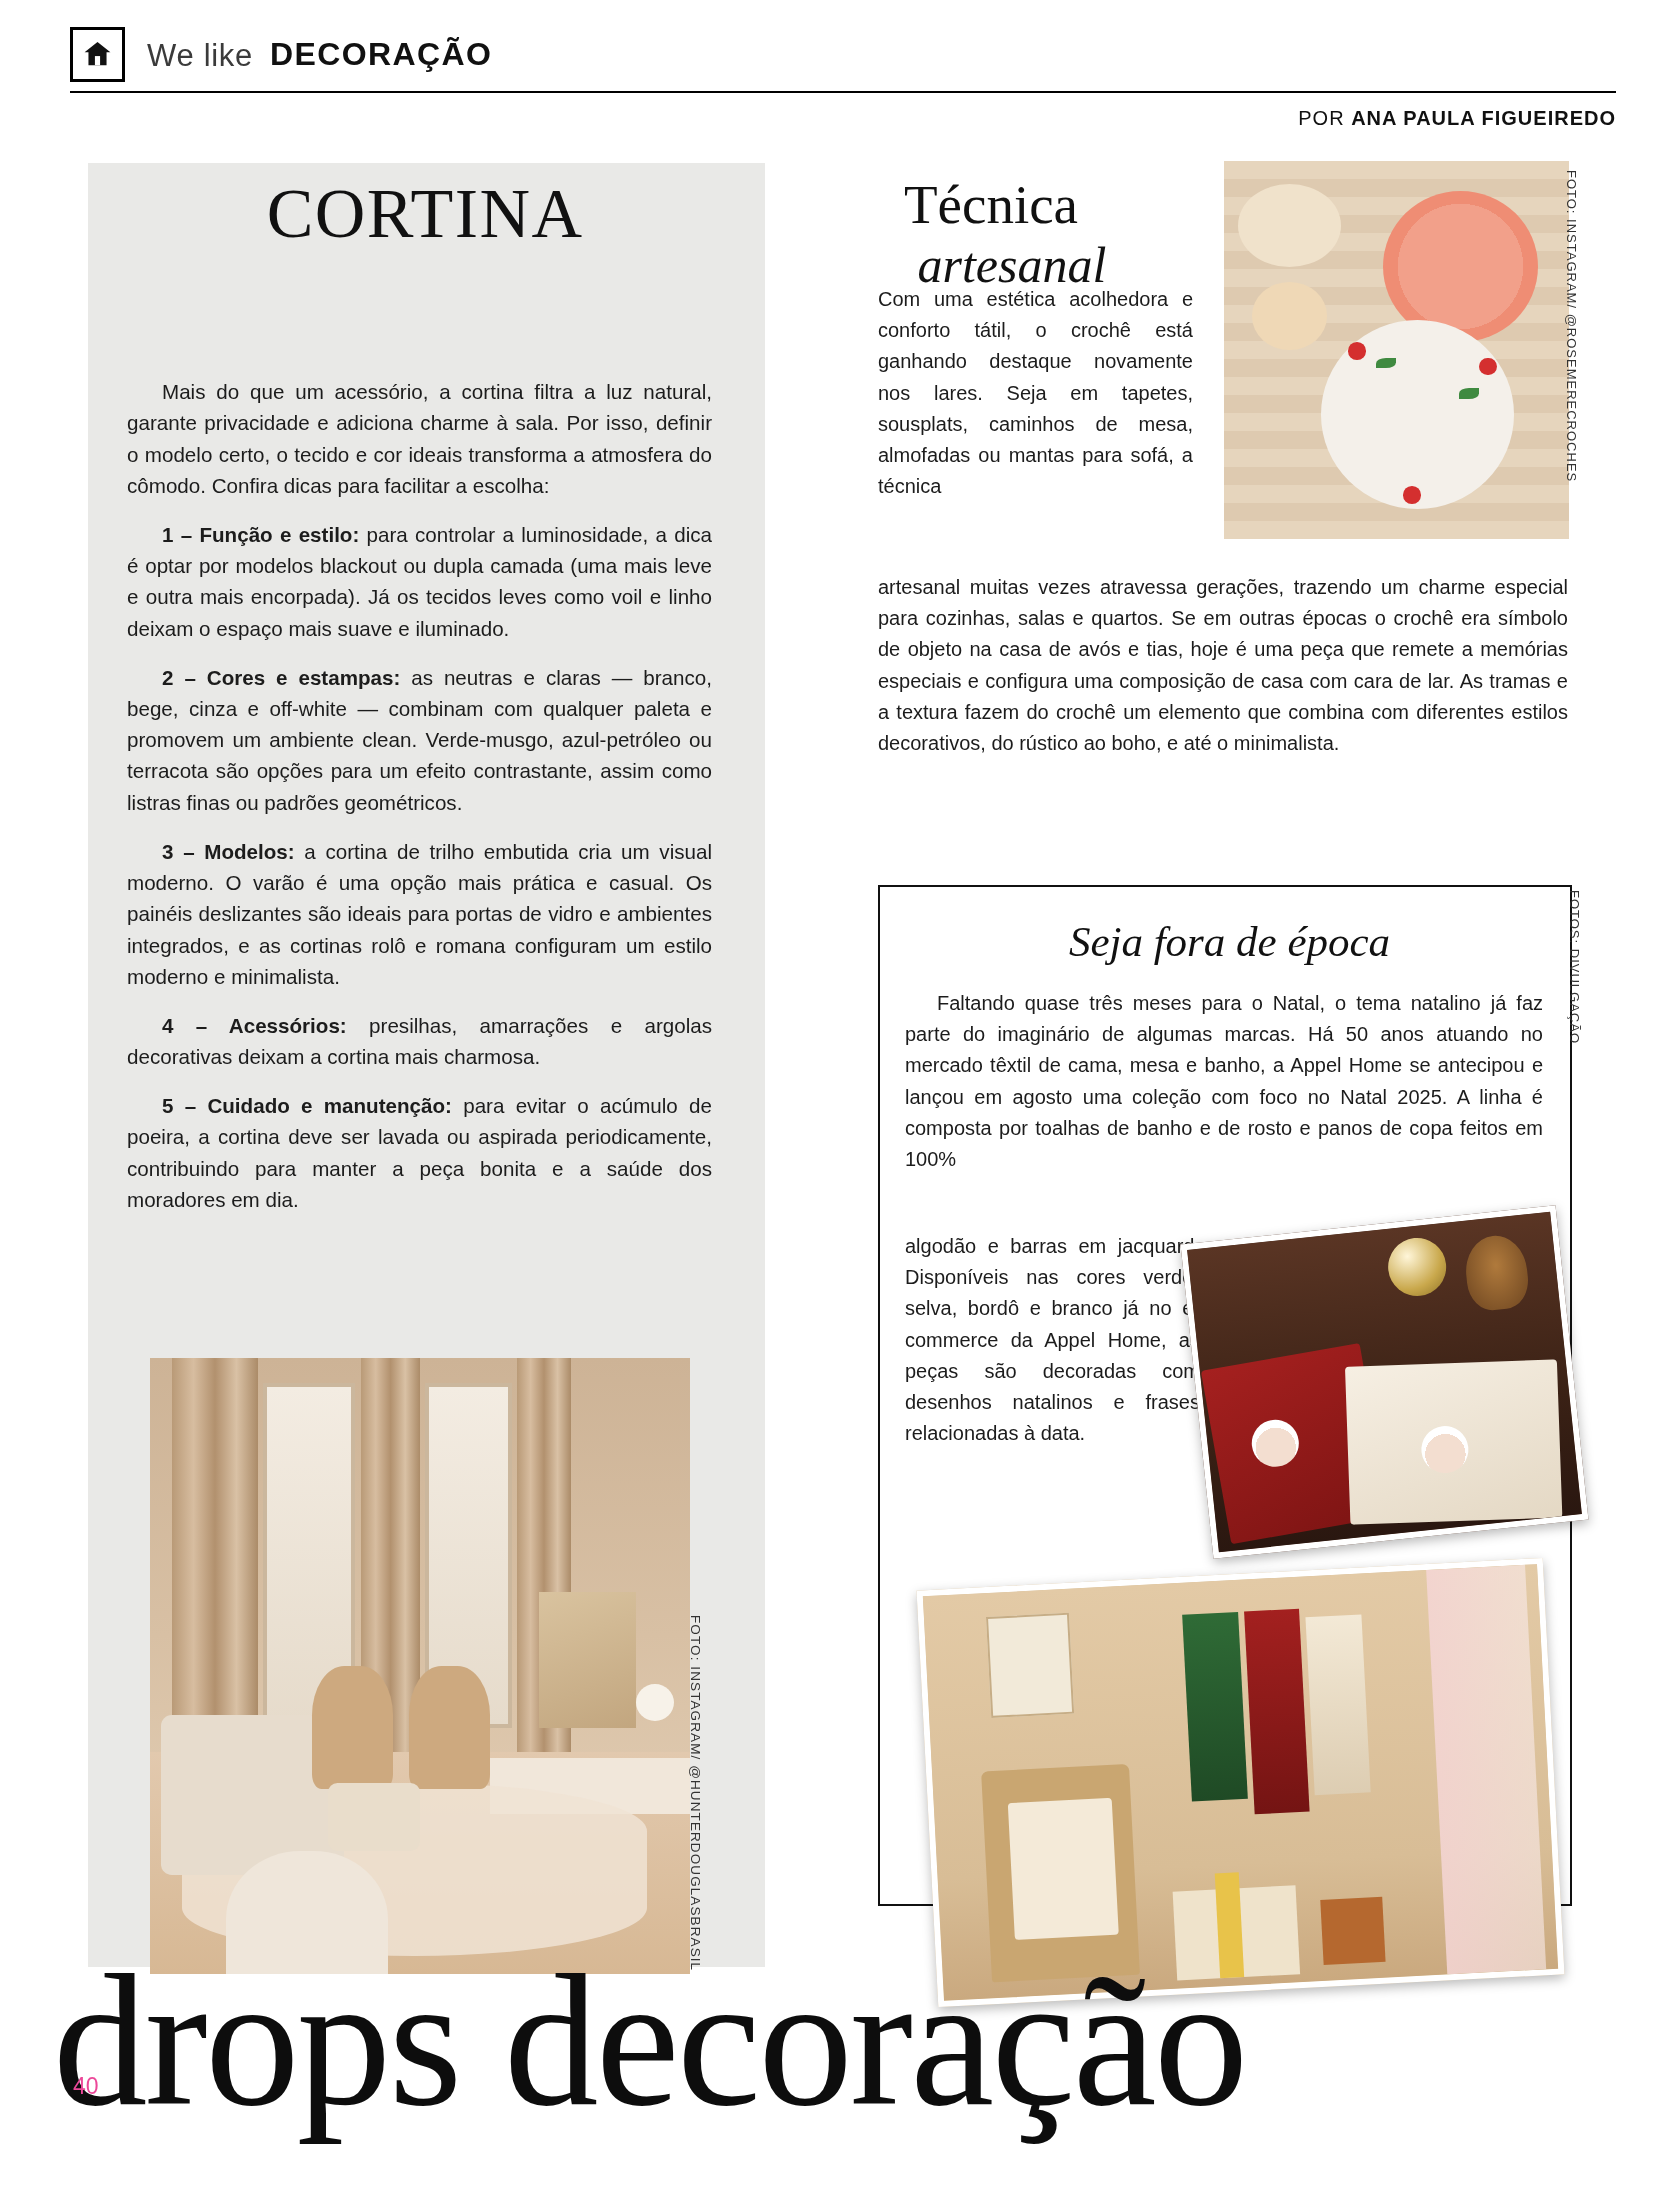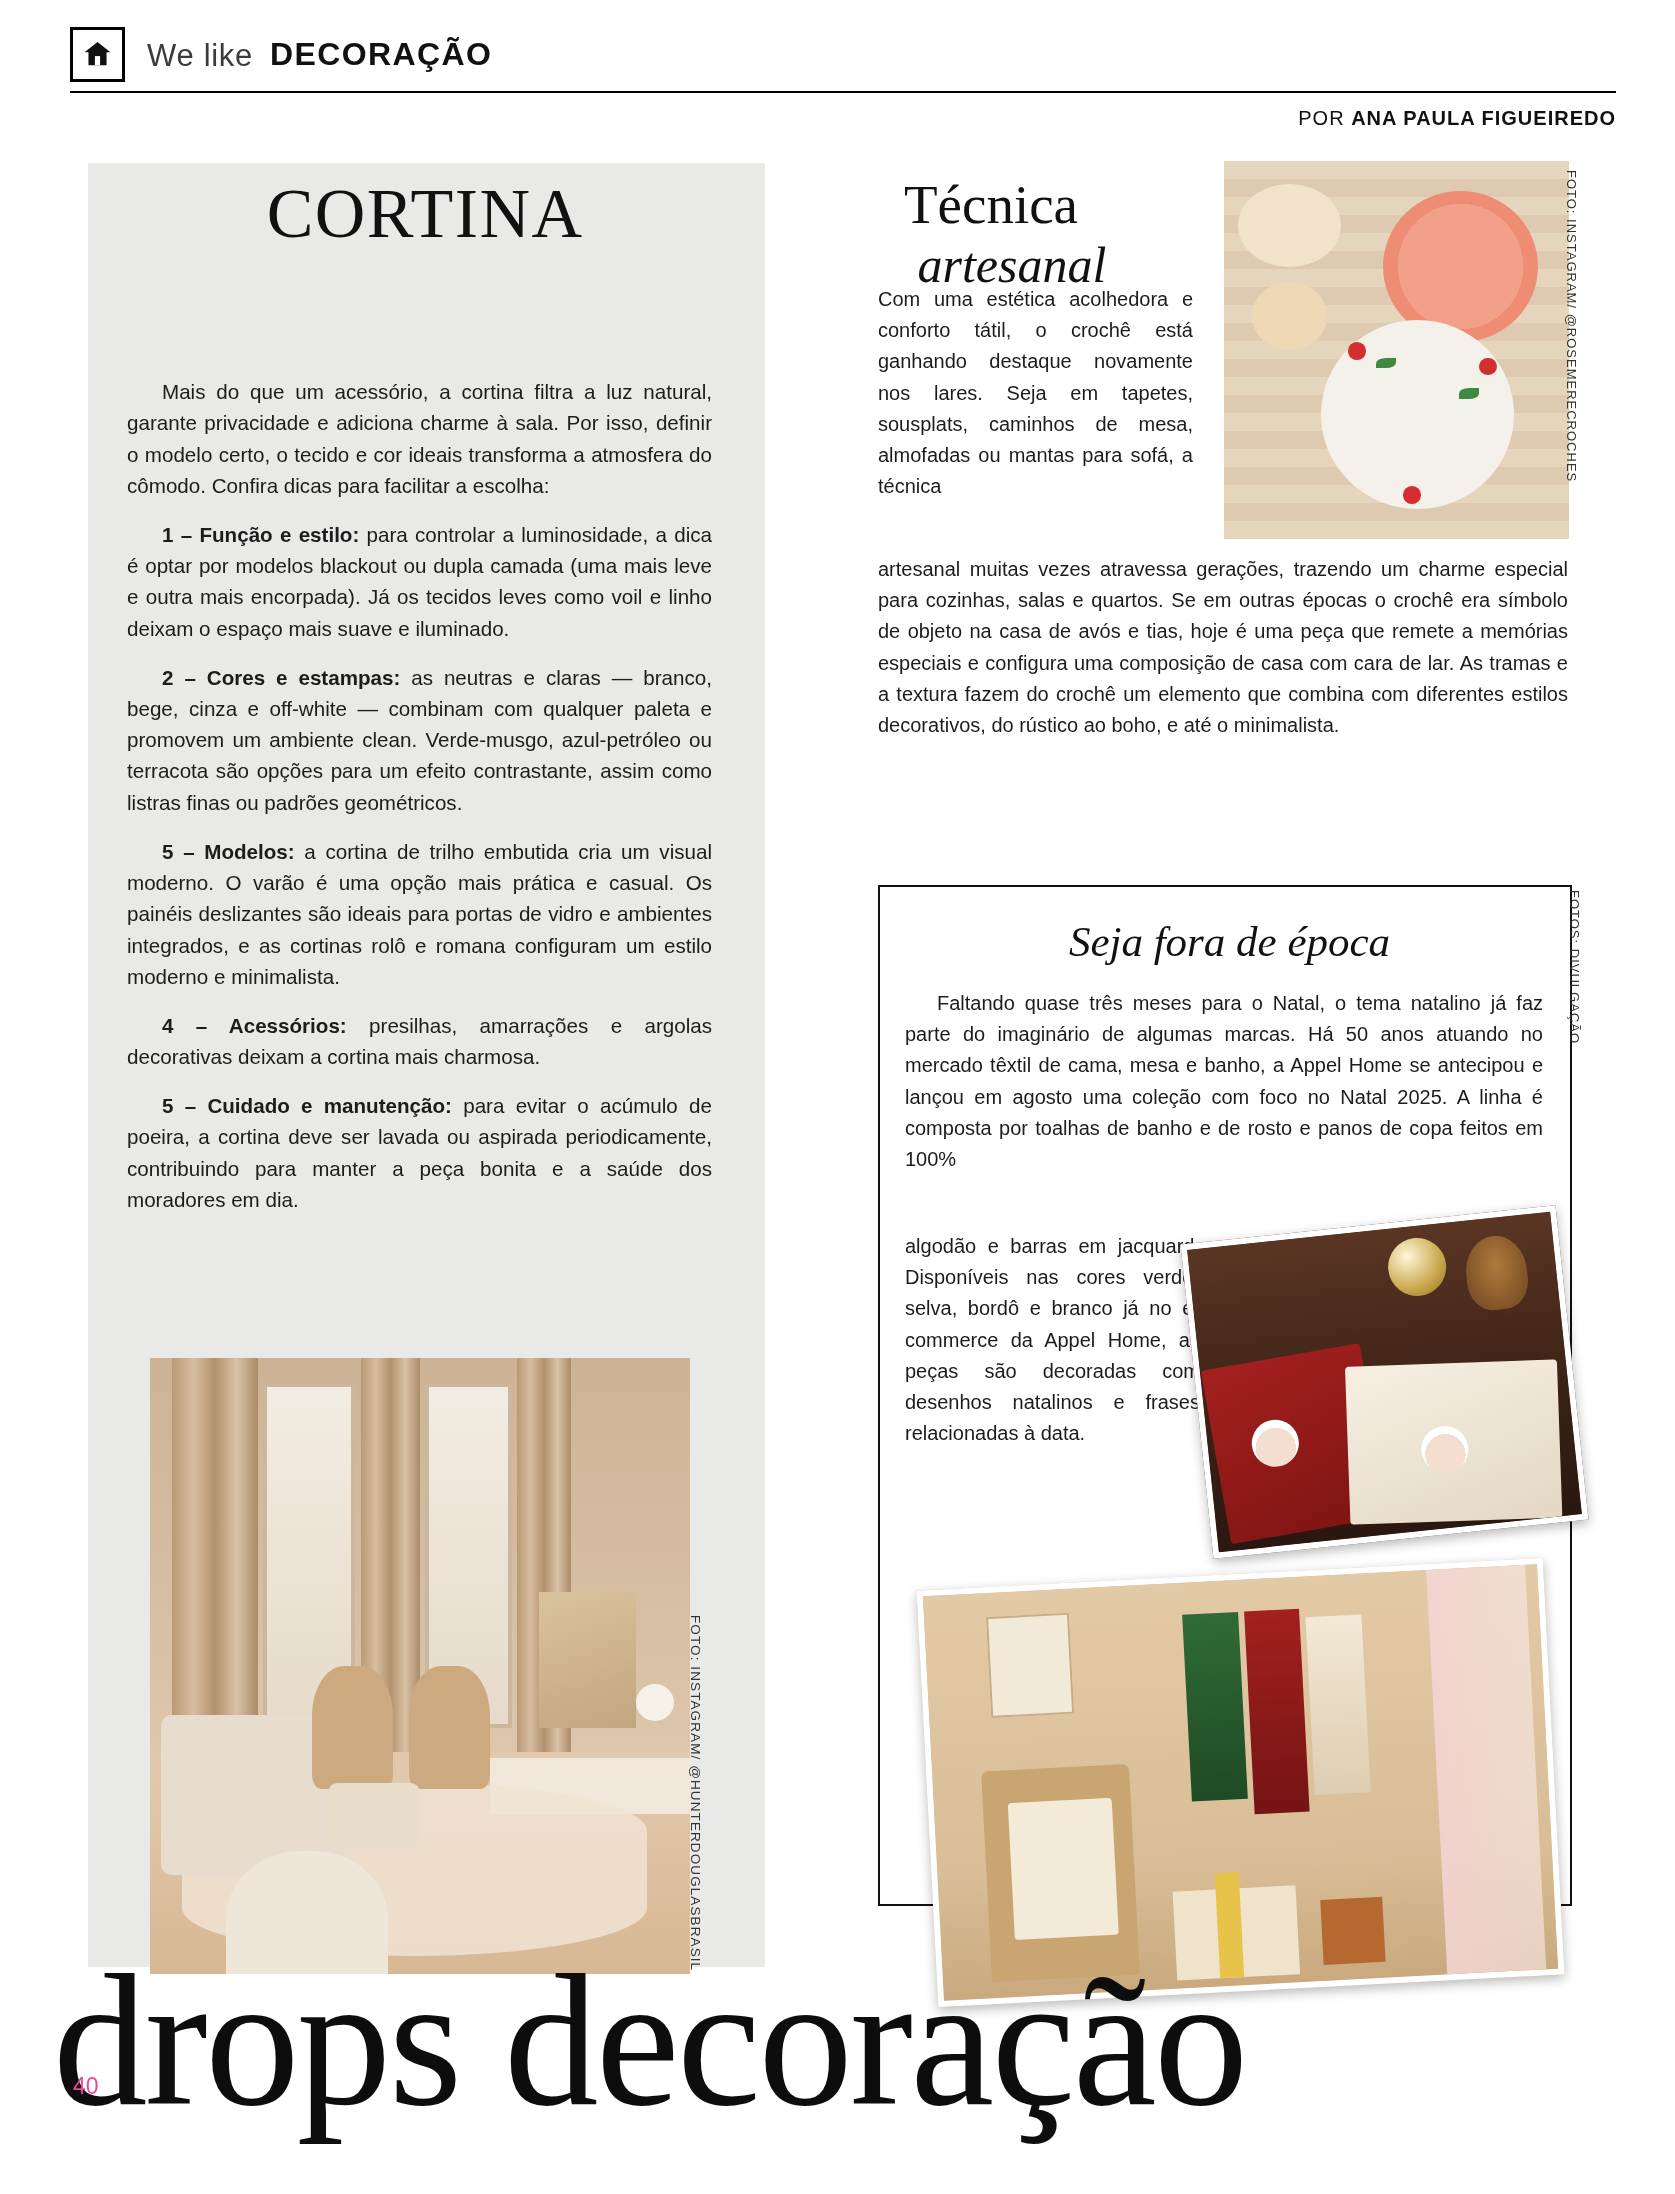--- a/index.html
+++ b/index.html
@@ -238,21 +238,21 @@
     letter-spacing: 1px;
     color: #333;
     white-space: nowrap;
   }
   #tech-body-narrow {
     left: 878px; top: 284px; width: 315px;
     font-size: 20px; line-height: 1.56;
   }
   #tech-body-narrow p { margin: 0; }
   #tech-body-wide {
-    left: 878px; top: 554px; width: 690px;
+    left: 878px; top: 572px; width: 690px;
     font-size: 20px; line-height: 1.56;
   }
   #tech-body-wide p { margin: 0; }
 
   
   #natal-box {
     position: absolute;
     left: 878px; top: 885px;
     width: 694px; height: 1021px;
     border: 2px solid #111;
@@ -425,21 +425,21 @@
 <div id="left-panel"></div>
 
 <div id="left-title">
   <span class="l1">CORTINA</span>
 </div>
 
 <div class="body-col" id="left-body">
   <p><span>Mais do que um acessório, a cortina filtra a luz natural, garante privacidade e adiciona charme à sala. Por isso, definir o modelo certo, o tecido e cor ideais transforma a atmosfera do cômodo. Confira dicas para facilitar a escolha:</span></p>
   <p><span><b>1 – Função e estilo:</b> para controlar a luminosidade, a dica é optar por modelos blackout ou dupla camada (uma mais leve e outra mais encorpada). Já os tecidos leves como voil e linho deixam o espaço mais suave e iluminado.</span></p>
   <p><span><b>2 – Cores e estampas:</b> as neutras e claras — branco, bege, cinza e off-white — combinam com qualquer paleta e promovem um ambiente clean. Verde-musgo, azul-petróleo ou terracota são opções para um efeito contrastante, assim como listras finas ou padrões geométricos.</span></p>
-  <p><span><b>5 – Modelos:</b> a cortina de trilho embutida cria um visual moderno. O varão é uma opção mais prática e casual. Os painéis deslizantes são ideais para portas de vidro e ambientes integrados, e as cortinas rolô e romana configuram um estilo moderno e minimalista.</span></p>
+  <p><span><b>3 – Modelos:</b> a cortina de trilho embutida cria um visual moderno. O varão é uma opção mais prática e casual. Os painéis deslizantes são ideais para portas de vidro e ambientes integrados, e as cortinas rolô e romana configuram um estilo moderno e minimalista.</span></p>
   <p><span><b>4 – Acessórios:</b> presilhas, amarrações e argolas decorativas deixam a cortina mais charmosa.</span></p>
   <p><span><b>5 – Cuidado e manutenção:</b> para evitar o acúmulo de poeira, a cortina deve ser lavada ou aspirada periodicamente, contribuindo para manter a peça bonita e a saúde dos moradores em dia.</span></p>
 </div>
 
 <div id="left-photo">
   <div class="sky"></div>
   <div class="curtain" style="left:4%;width:16%"></div>
   <div class="windowpane" style="left:21%;width:17%"></div>
   <div class="curtain" style="left:39%;width:11%"></div>
   <div class="windowpane" style="left:51%;width:16%"></div>

